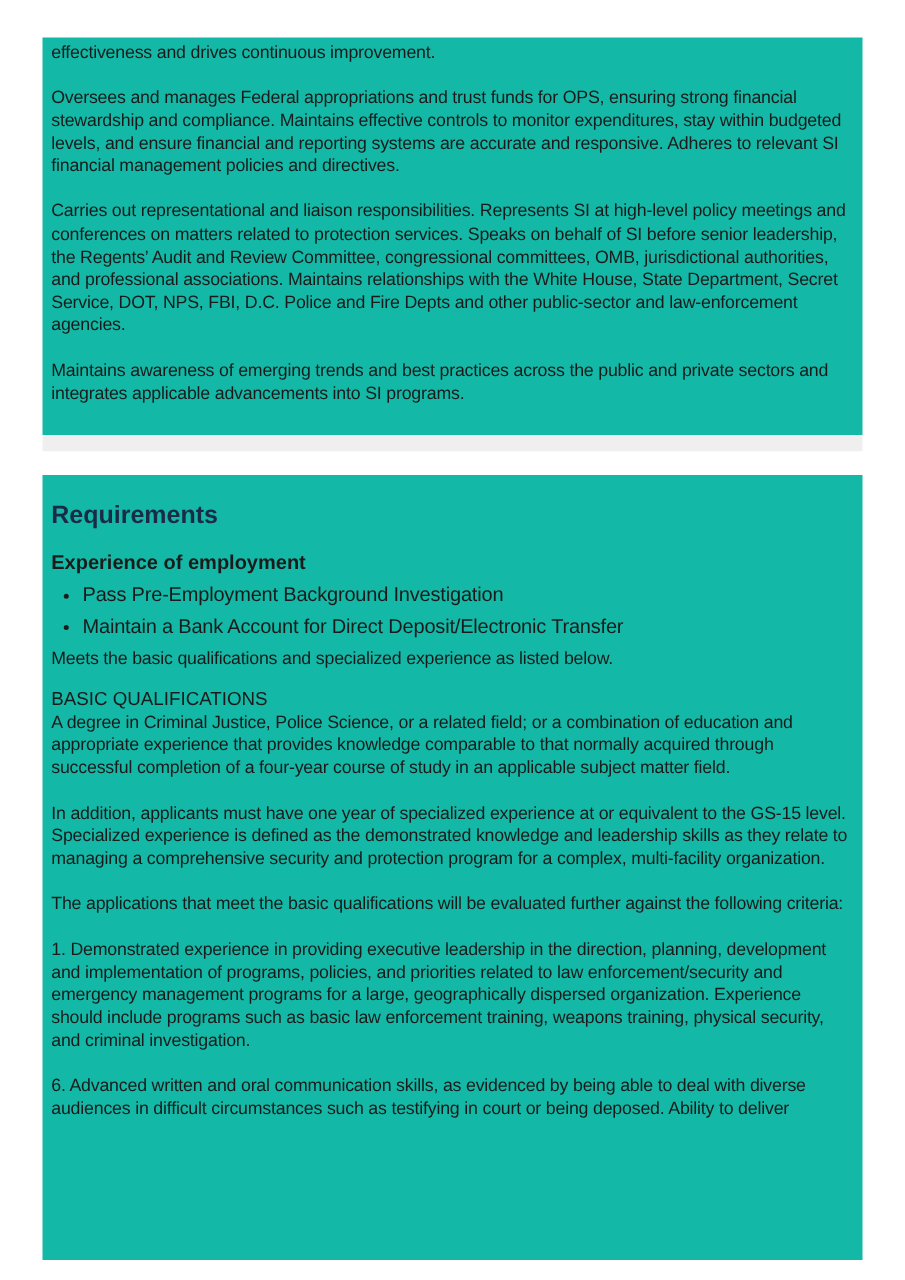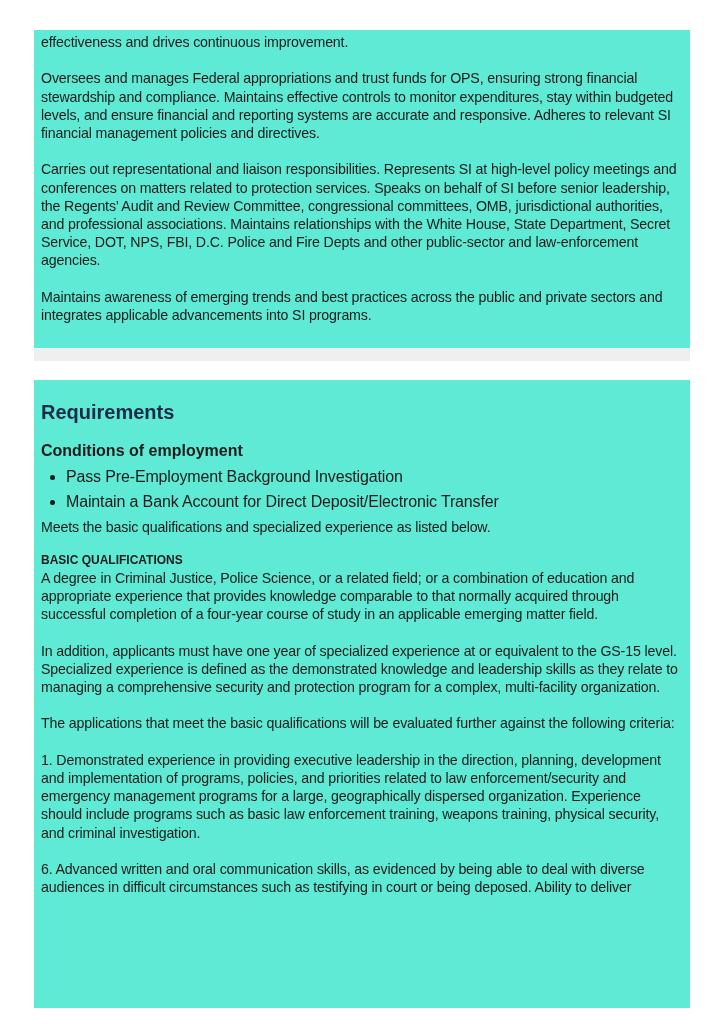--- a/index.html
+++ b/index.html
@@ -12,21 +12,21 @@
       height: 1024px;
       overflow: hidden;
       position: relative;
       font-family: "Liberation Sans", sans-serif;
       color: #1b1b1b;
     }
     .card {
       position: absolute;
       left: 34px;
       width: 656px;
-      background: #5eead4;
+      background: #14b8a6;
       box-sizing: border-box;
     }
     .card-top {
       top: 30px;
       height: 318px;
       padding: 3px 7px 0 7px;
     }
     .card-bottom {
       top: 380px;
       height: 628px;
@@ -56,23 +56,23 @@
     }
     h3 {
       margin: 0;
       font-size: 16px;
       line-height: 22px;
       font-weight: bold;
       color: #1b1b1b;
     }
     h4 {
       margin: 0;
-      font-size: 12px;
+      font-size: 15px;
       line-height: 18.2px;
-      font-weight: bold;
+      font-weight: normal;
     }
     ul {
       margin: 0;
       padding-left: 25px;
       list-style: disc;
     }
     ul li {
       font-size: 16px;
       line-height: 18.2px;
       margin-bottom: 7px;
@@ -90,30 +90,30 @@
   <p>Carries out representational and liaison responsibilities. Represents SI at high-level policy meetings and conferences on matters related to protection services. Speaks on behalf of SI before senior leadership, the Regents’ Audit and Review Committee, congressional committees, OMB, jurisdictional authorities, and professional associations. Maintains relationships with the White House, State Department, Secret Service, DOT, NPS, FBI, D.C. Police and Fire Depts and other public-sector and law-enforcement agencies.</p>
   <div class="gap"></div>
   <p>Maintains awareness of emerging trends and best practices across the public and private sectors and integrates applicable advancements into SI programs.</p>
 </div>
 
 <div class="band"></div>
 
 <div class="card card-bottom">
   <h2>Requirements</h2>
 
-  <h3 style="margin-top:14px;">Conditions of employment</h3>
+  <h3 style="margin-top:14px;">Experience of employment</h3>
   <ul style="margin-top:6px;">
     <li>Pass Pre-Employment Background Investigation</li>
     <li>Maintain a Bank Account for Direct Deposit/Electronic Transfer</li>
   </ul>
   <p style="margin-top:4px;">Meets the basic qualifications and specialized experience as listed below.</p>
 
 
   <h4 style="margin-top:14px;">BASIC QUALIFICATIONS</h4>
-  <p>A degree in Criminal Justice, Police Science, or a related field; or a combination of education and appropriate experience that provides knowledge comparable to that normally acquired through successful completion of a four-year course of study in an applicable emerging matter field.</p>
+  <p>A degree in Criminal Justice, Police Science, or a related field; or a combination of education and appropriate experience that provides knowledge comparable to that normally acquired through successful completion of a four-year course of study in an applicable subject matter field.</p>
   <div class="gap"></div>
 
   <p>In addition, applicants must have one year of specialized experience at or equivalent to the GS-15 level. Specialized experience is defined as the demonstrated knowledge and leadership skills as they relate to managing a comprehensive security and protection program for a complex, multi-facility organization.</p>
   <div class="gap"></div>
 
   <p>The applications that meet the basic qualifications will be evaluated further against the following criteria:</p>
   <div class="gap"></div>
   <p>1. Demonstrated experience in providing executive leadership in the direction, planning, development and implementation of programs, policies, and priorities related to law enforcement/security and emergency management programs for a large, geographically dispersed organization. Experience should include programs such as basic law enforcement training, weapons training, physical security, and criminal investigation.</p>
   <div class="gap"></div>
   <p>6. Advanced written and oral communication skills, as evidenced by being able to deal with diverse audiences in difficult circumstances such as testifying in court or being deposed. Ability to deliver</p>

